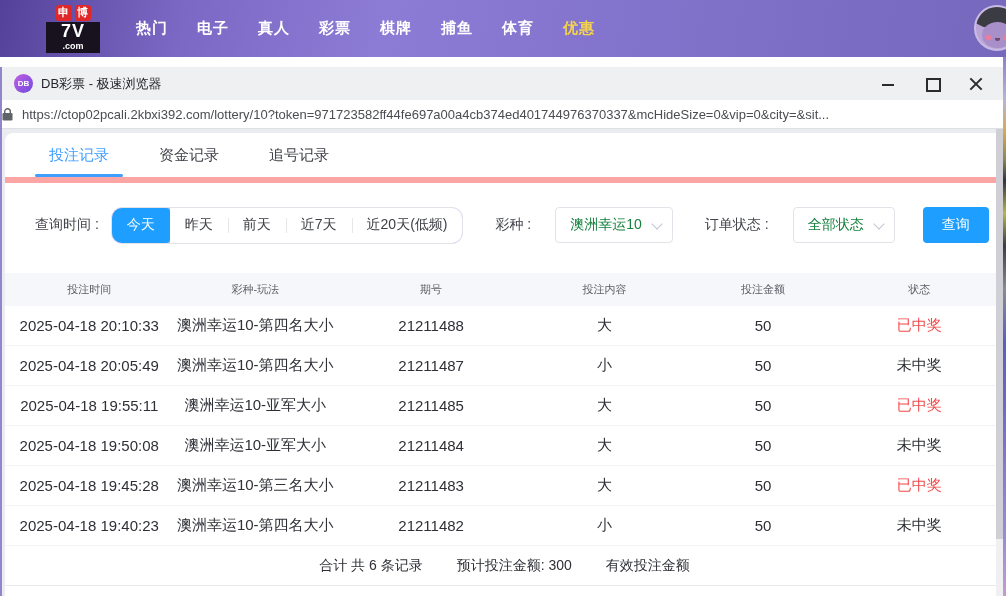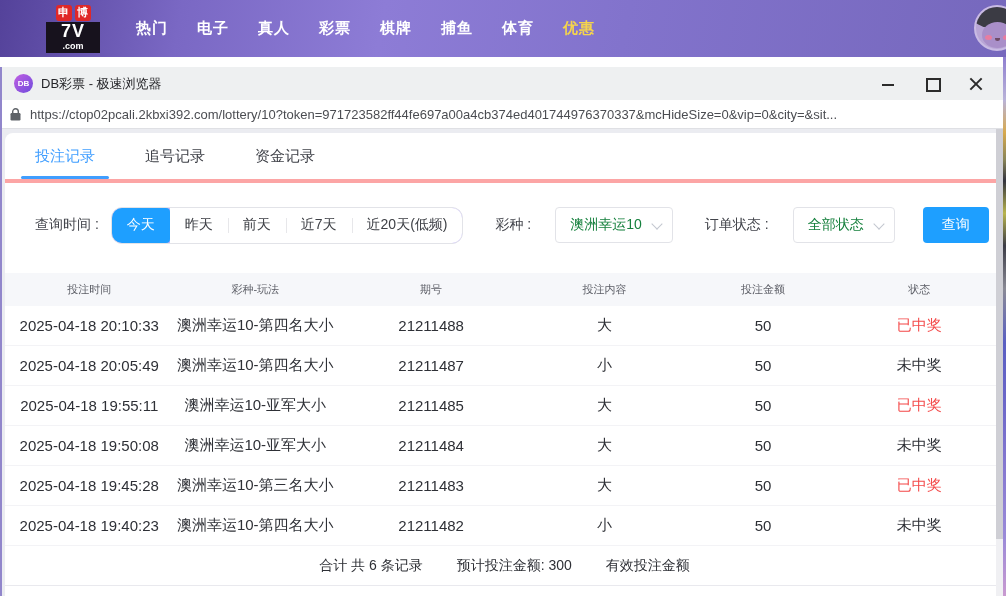--- a/index.html
+++ b/index.html
@@ -44,33 +44,33 @@
     display:flex; align-items:center; justify-content:center; margin-right:8px; }
   .win-title { font-size:13px; color:#26262a; }
   .win-controls { margin-left:auto; display:flex; align-items:center; gap:30px; padding-right:4px; }
   .wc { width:14px; height:14px; position:relative; cursor:pointer; }
   .wc-min::after { content:''; position:absolute; left:1px; right:1px; top:7px; height:2px; background:#2b2b2b; }
   .wc-max::after { content:''; position:absolute; left:1px; top:1px; width:11px; height:10px; border:2px solid #2b2b2b; }
   .wc-close::before,.wc-close::after { content:''; position:absolute; left:-1px; top:6px; width:16px; height:2px; background:#2b2b2b; }
   .wc-close::before { transform:rotate(45deg); } .wc-close::after { transform:rotate(-45deg); }
 
   .urlbar { height:29px; background:#fff; border-bottom:1px solid #dfe0e4; display:flex;
-    align-items:center; padding:0 10px 0 8px; gap:9px; flex:none; }
+    align-items:center; padding:0 10px 0 0; gap:9px; flex:none; }
   .url-text { font-size:13px; color:#4b4d52; white-space:nowrap; overflow:hidden; }
 
   .content { flex:1; background:#ebecf1; position:relative; padding:4px 0 0 3px; overflow:hidden; }
   .scrollbar { position:absolute; right:0; top:0; bottom:0; width:7px; background:#f0f0f3; cursor:pointer; }
   .scroll-thumb { position:absolute; top:0; left:0; width:100%; height:86%; background:#cfcfd5; }
 
   .panel { background:#fff; border-radius:8px 0 0 0; height:100%; margin-right:7px;
     overflow:hidden; display:flex; flex-direction:column; }
 
   
-  .tabs { height:50px; flex:none; display:flex; align-items:center; padding-left:28px;
-    gap:46px; border-bottom:4px solid #fca5a5; }
+  .tabs { height:50px; flex:none; display:flex; align-items:center; padding-left:42px;
+    gap:46px; border-bottom:6px solid #fca5a5; }
   .tab { font-size:15px; color:#3d3f46; position:relative; height:100%;
     display:flex; align-items:center; cursor:pointer; padding:0 2px; }
   .tab.active { color:#409eff; }
   .tab.active::after { content:''; position:absolute; left:-12px; right:-12px; bottom:0;
     height:3px; background:#409eff; border-radius:2px; }
 
   
   .filters { display:flex; align-items:center; margin:24px 0 0 30px; height:36px;
     font-size:14px; color:#42444b; flex:none; }
   .flabel { margin-right:12px; }
@@ -161,22 +161,22 @@
       </svg>
     </span>
     <span class="url-text">https://ctop02pcali.2kbxi392.com/lottery/10?token=971723582ff44fe697a00a4cb374ed401744976370337&amp;mcHideSize=0&amp;vip=0&amp;city=&amp;sit...</span>
   </div>
 
   <div class="content">
     <div class="panel">
 
       <div class="tabs">
         <div class="tab active">投注记录</div>
+        <div class="tab">资金记录</div>
         <div class="tab">追号记录</div>
-        <div class="tab">资金记录</div>
       </div>
 
       <div class="filters">
         <span class="flabel">查询时间 :</span>
         <div class="time-group">
             <button class="time-btn active">今天</button>
             <button class="time-btn">昨天</button>
             <button class="time-btn">前天</button>
             <button class="time-btn">近7天</button>
             <button class="time-btn">近20天(低频)</button>

